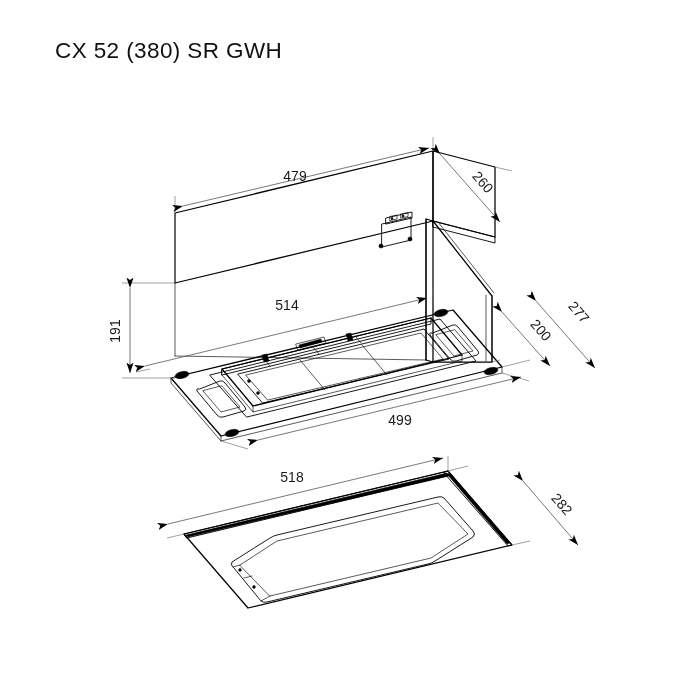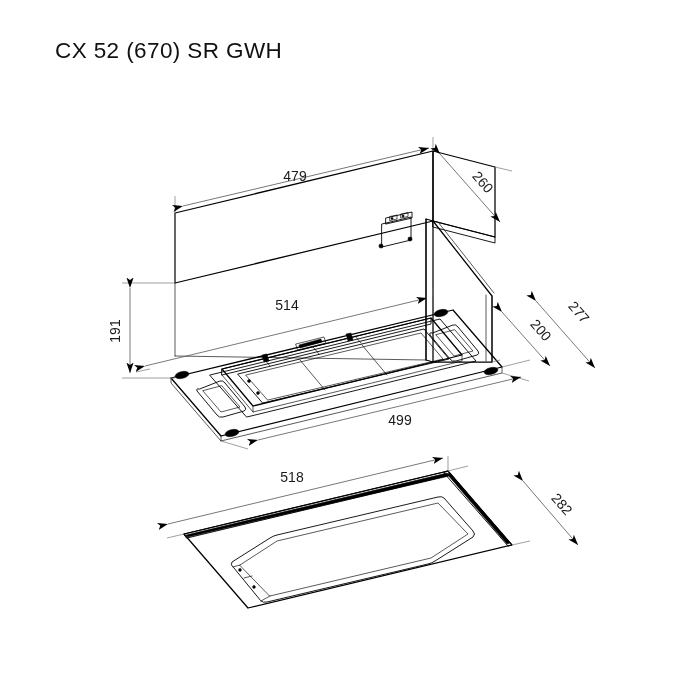--- a/index.html
+++ b/index.html
@@ -44,21 +44,21 @@
     font-family: "Liberation Sans", sans-serif;
     font-size: 14px;
     fill: #1a1a1a;
     text-anchor: middle;
     dominant-baseline: middle;
   }
 </style>
 </head>
 <body>
 
-<div id="page-title">CX 52 (670) SR GWH</div>
+<div id="page-title">CX 52 (380) SR GWH</div>
 
 <div id="drawing-area">
 <svg width="700" height="700" viewBox="0 0 700 700" xmlns="http://www.w3.org/2000/svg">
 
   <defs>
     <marker id="ah" markerWidth="11" markerHeight="8" refX="10.5" refY="4" orient="auto" markerUnits="userSpaceOnUse">
       <path d="M0,0.4 L10.5,4 L0,7.6 L2.6,4 Z" class="arrowfill"></path>
     </marker>
     <marker id="ahs" markerWidth="10" markerHeight="7.2" refX="10" refY="3.6" orient="auto" markerUnits="userSpaceOnUse">
       <path d="M0,0.4 L10,3.6 L0,6.8 L2.4,3.6 Z" class="arrowfill"></path>

